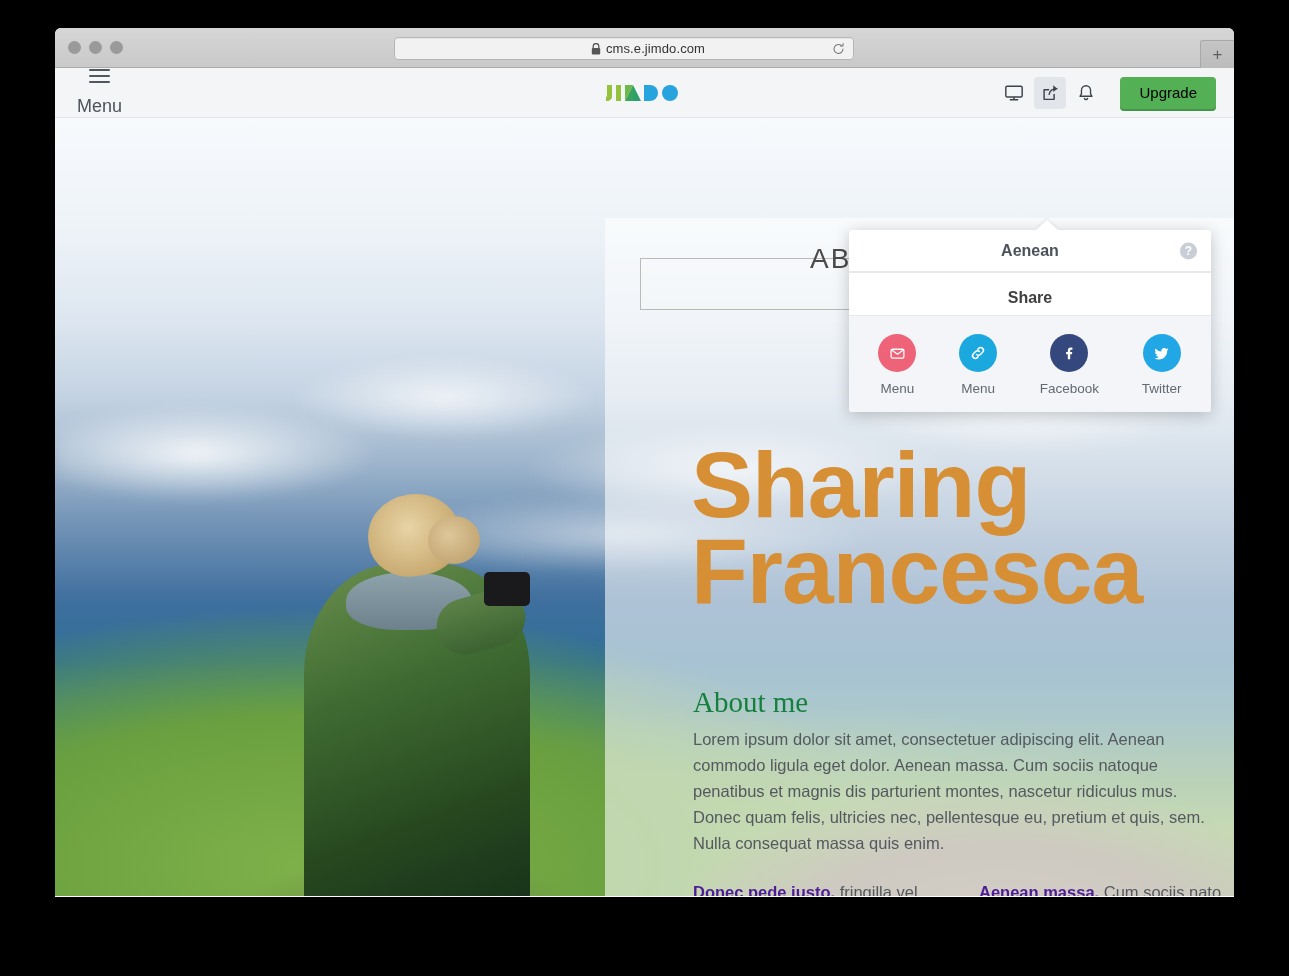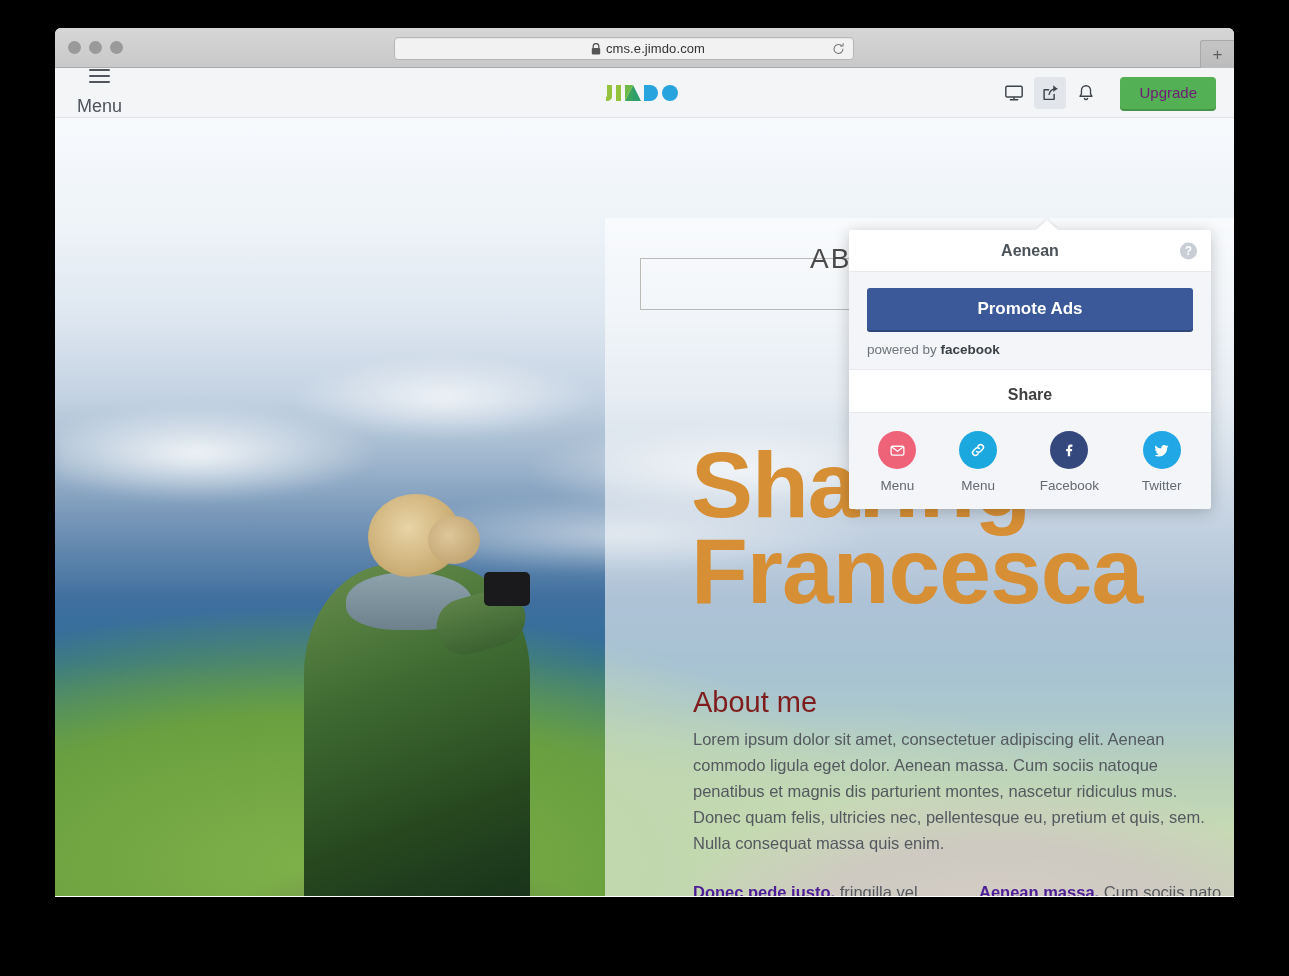--- a/index.html
+++ b/index.html
@@ -88,21 +88,21 @@
     width: 32px; height: 32px; border-radius: 4px;
     display: flex; align-items: center; justify-content: center;
     color: #3d434b; cursor: pointer;
   }
   .icon-btn.active { background: #e2e5ea; }
   .upgrade {
     margin-left: 14px;
     height: 32px; padding: 0 19px;
     background: #54b054;
     border: none; border-radius: 4px;
-    color: #701a75; font-size: 15px;
+    color: #000000; font-size: 15px;
     font-family: "Liberation Sans", sans-serif;
     cursor: pointer;
     box-shadow: 0 2px 0 #44944a;
     text-align: center;
   }
 
   
   .viewport {
     position: relative;
     height: 778px;
@@ -207,21 +207,21 @@
     position: absolute; left: 636px; top: 325px;
     font-size: 93px; line-height: .92;
     font-weight: bold;
     color: #d68f35;
     letter-spacing: -1px;
     white-space: pre-line;
   }
 
   .about-h {
     position: absolute; left: 638px; top: 568px;
-    font-size: 29px; color: #7f1d1d; font-weight: 400;
+    font-size: 29px; color: #15803d; font-weight: 400; font-family: Liberation Serif, serif;
   }
   .about-p {
     position: absolute; left: 638px; top: 608px; width: 525px;
     font-size: 16.5px; line-height: 1.58; color: #54595f;
   }
   .cols {
     position: absolute; left: 638px; top: 762px; width: 535px;
     display: flex; gap: 38px;
   }
   .col { width: 248px; font-size: 16.5px; line-height: 1.48; color: #54595f; }
@@ -417,26 +417,20 @@
     </div>
 
     <div class="popover">
       <div class="pop-arrow"></div>
 
       <div class="pop-head">
         <span class="pop-head-title">Aenean</span>
         <span class="help-icon">?</span>
       </div>
 
-      <div class="pop-body">
-        <button class="promote-ads">Promote Ads</button>
-        <div class="powered">
-          <span>powered by </span><b>facebook</b>
-        </div>
-      </div>
 
       <div class="share-head">
         <span class="share-head-title">Share</span>
       </div>
 
       <div class="share-grid">
 
         <div class="share-item">
           <span class="share-circle" style="background:#ef6378">
             <svg width="17" height="17" viewBox="0 0 20 20">

